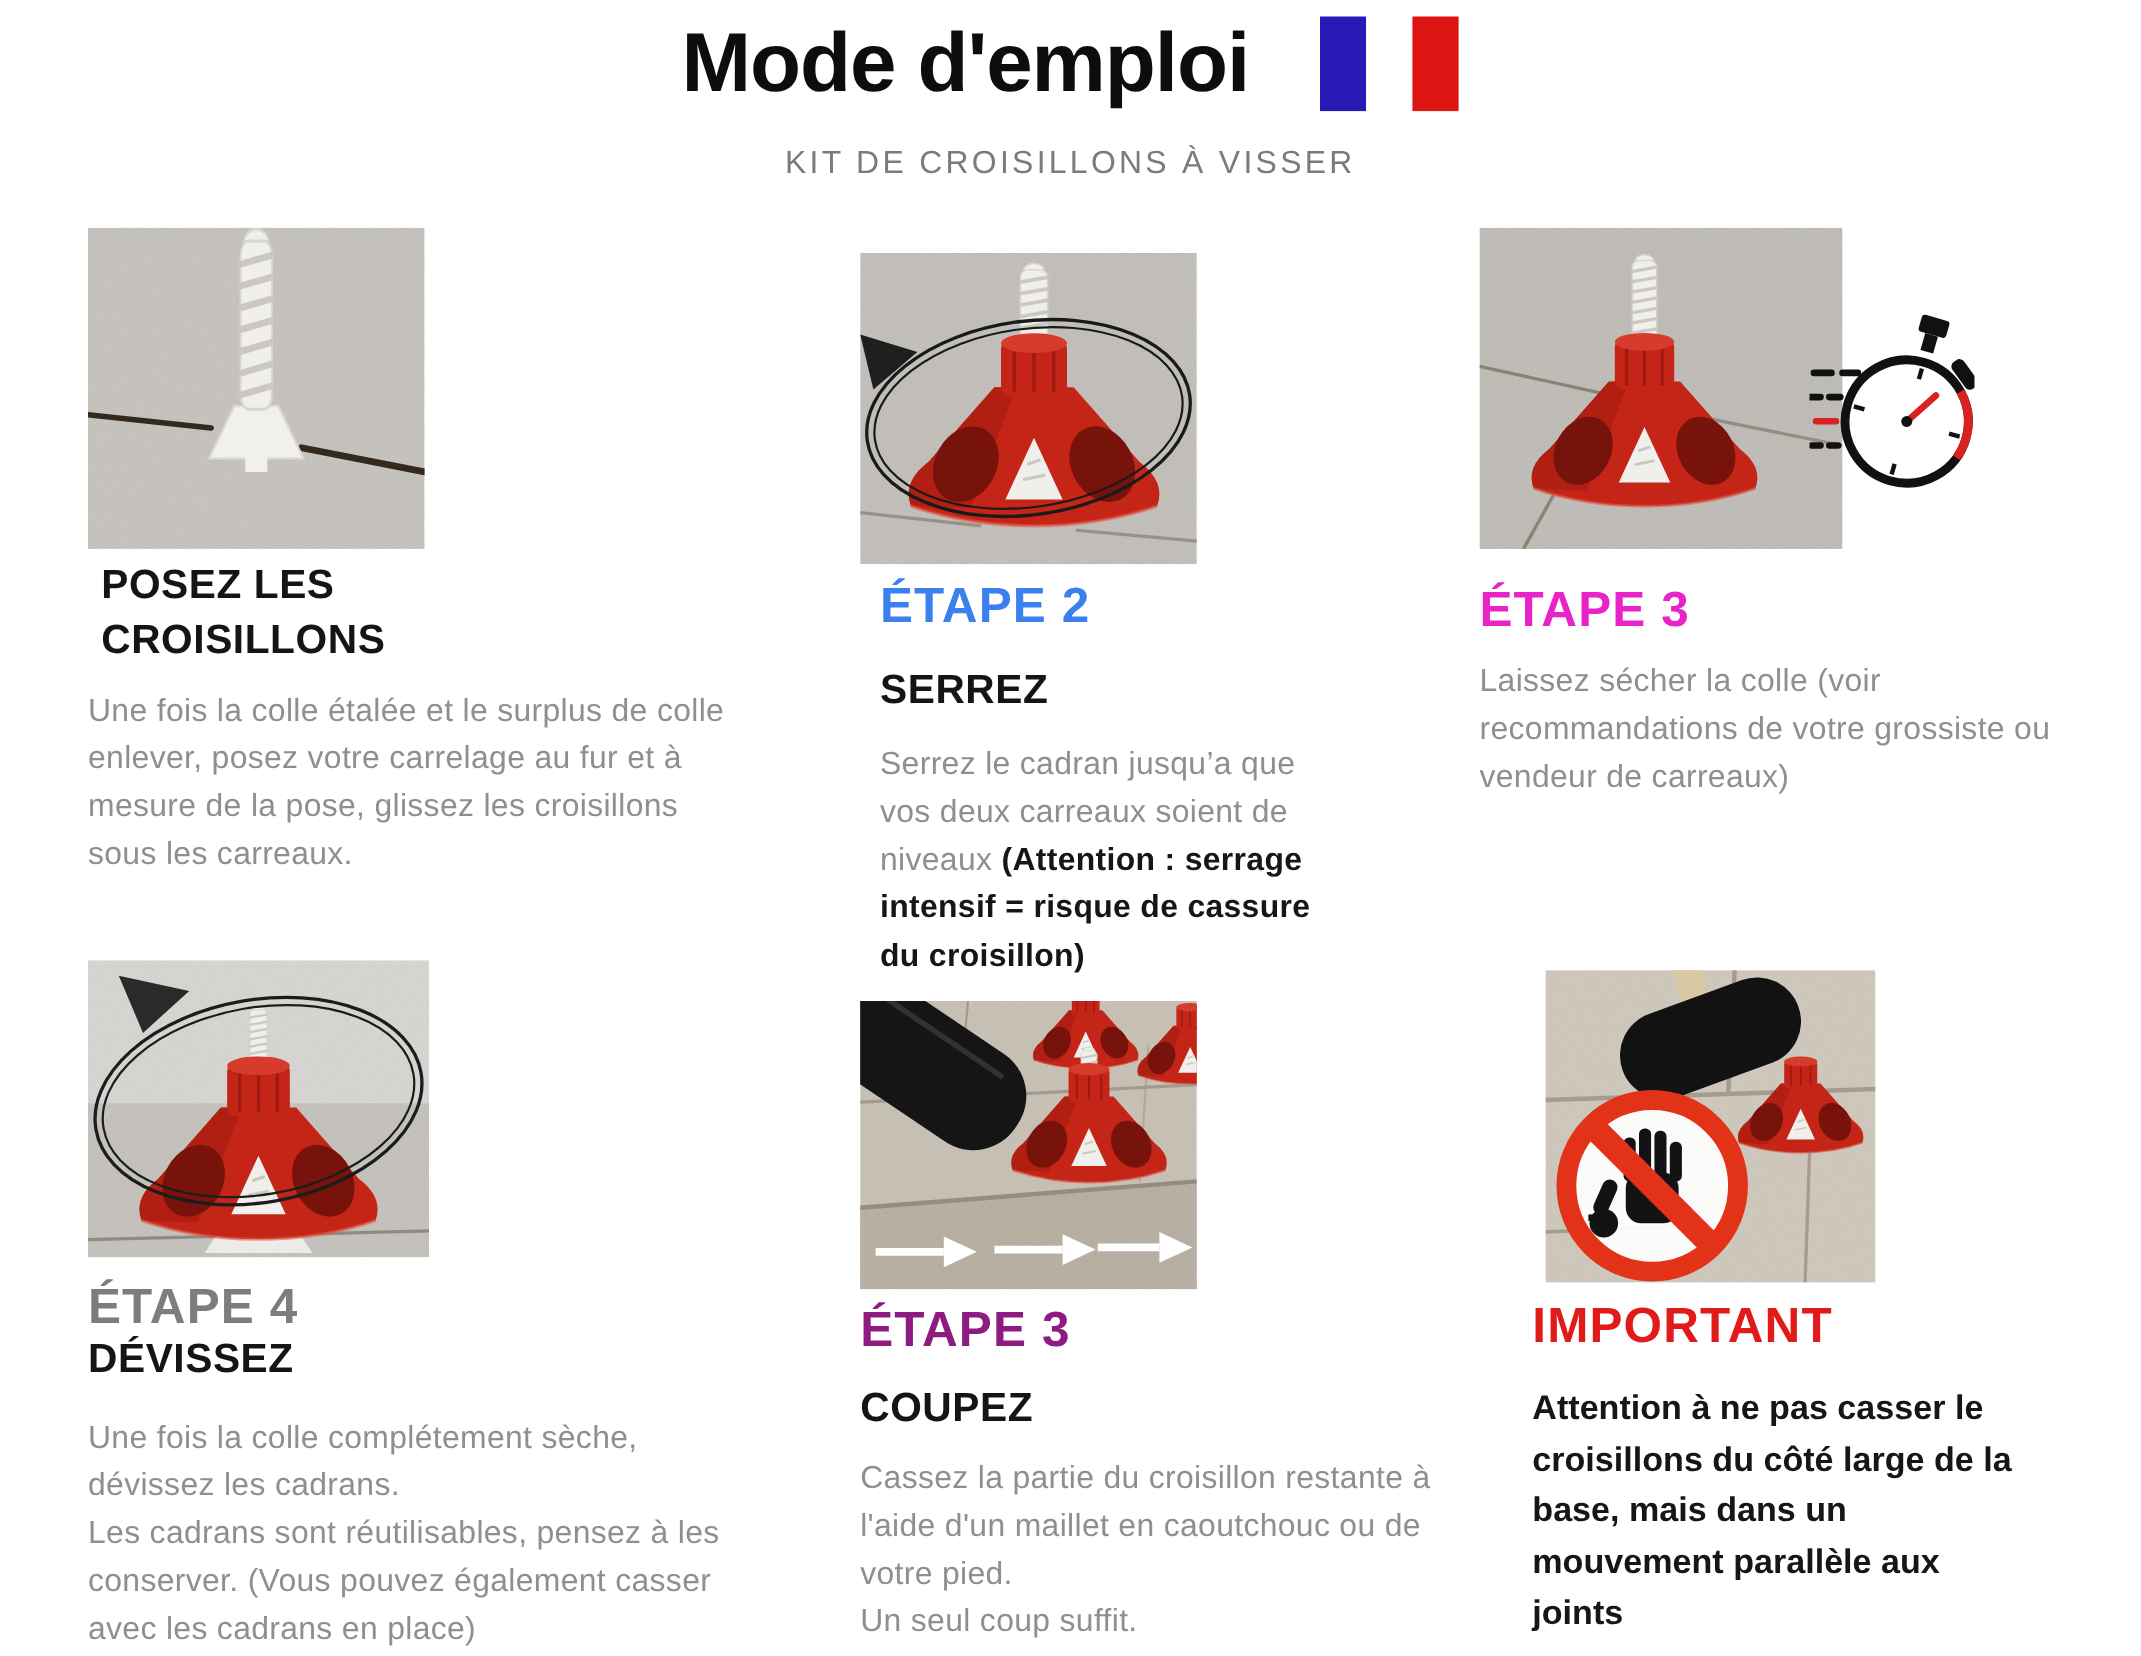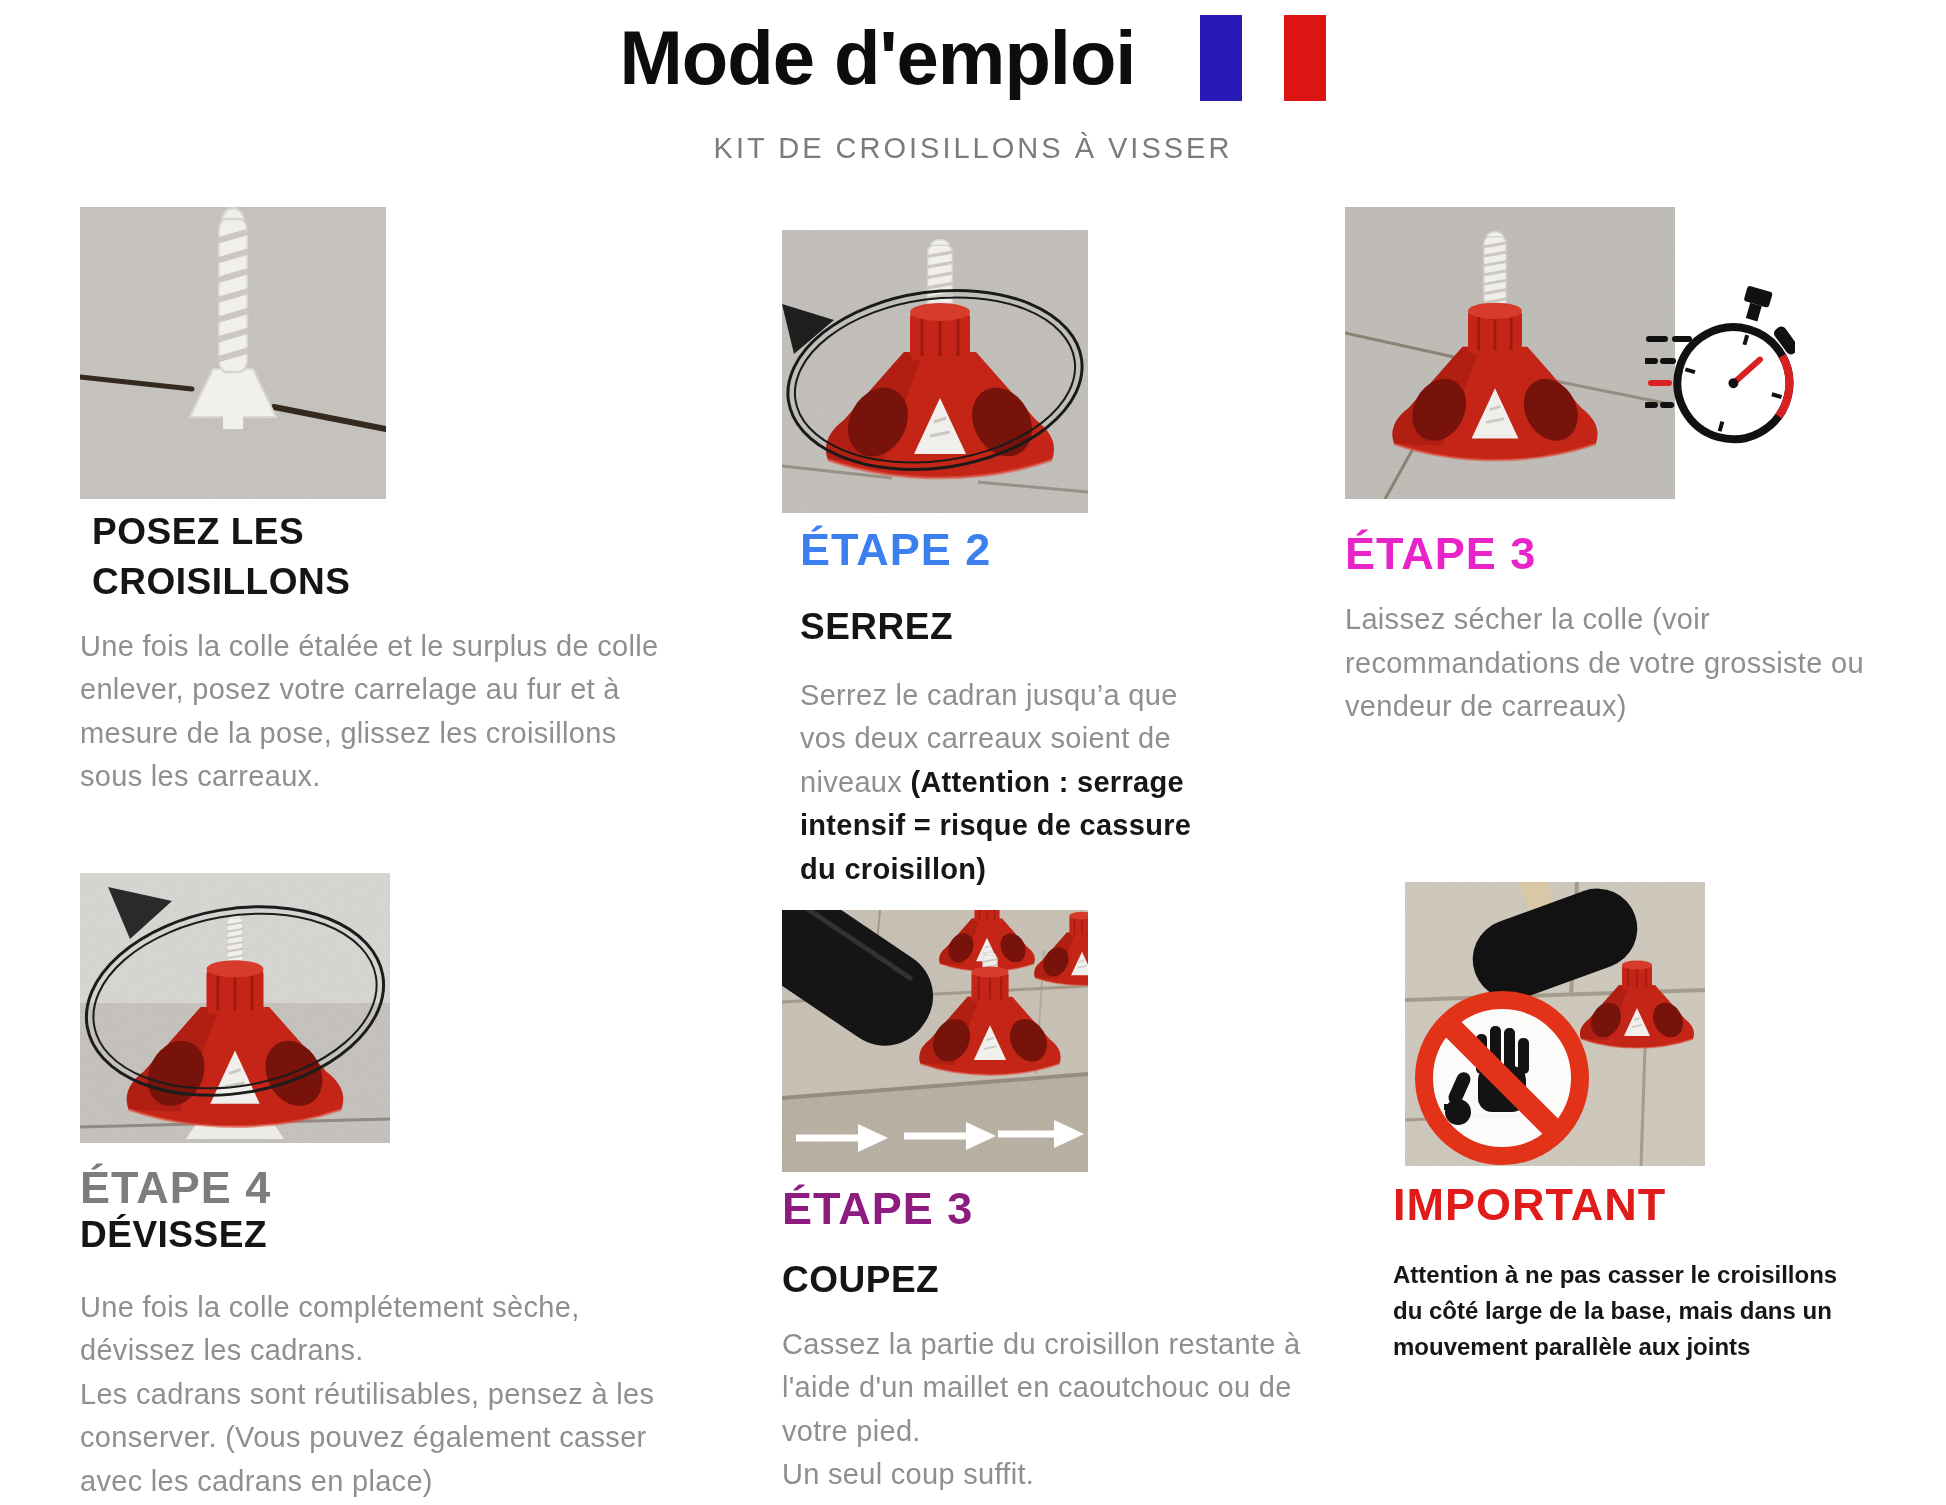--- a/index.html
+++ b/index.html
@@ -43,21 +43,21 @@
   .s4 .sbody{margin-top:26px;}
   
   .s5{left:782px;top:910px;width:580px;}
   .s5 .etape{margin-top:14px;}
   .s5 .shead{margin-top:24px;}
   .s5 .sbody{margin-top:18px;}
   
   .s6{left:1393px;top:882px;width:480px;}
   .s6 .photo{margin-left:12px;}
   .s6 .etape{margin-top:16px;}
-  .s6 .important-body{margin-top:30px;font-size:24px;font-weight:bold;color:#161616;line-height:1.5;width:455px;white-space:pre-line;}
+  .s6 .important-body{margin-top:30px;font-size:31px;font-weight:bold;color:#161616;line-height:1.5;width:455px;white-space:pre-line;}
   .hidden-defs{position:absolute;width:0;height:0;overflow:hidden;}
 </style>
 </head>
 <body>
 
 <svg class="hidden-defs" aria-hidden="true">
   <defs>
     <filter id="grain" x="0" y="0" width="100%" height="100%">
       <feTurbulence type="fractalNoise" baseFrequency="0.85" numOctaves="2" stitchTiles="stitch"></feTurbulence>
       <feColorMatrix type="saturate" values="0"></feColorMatrix>

